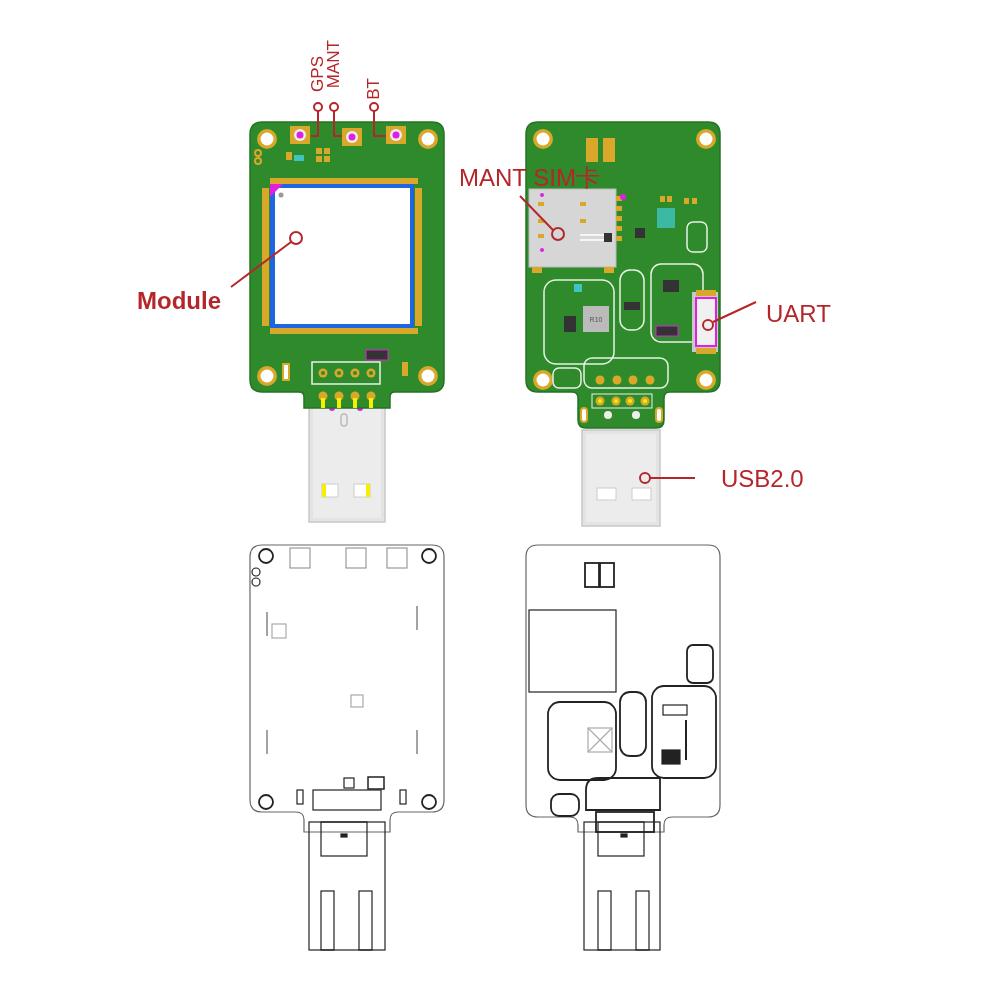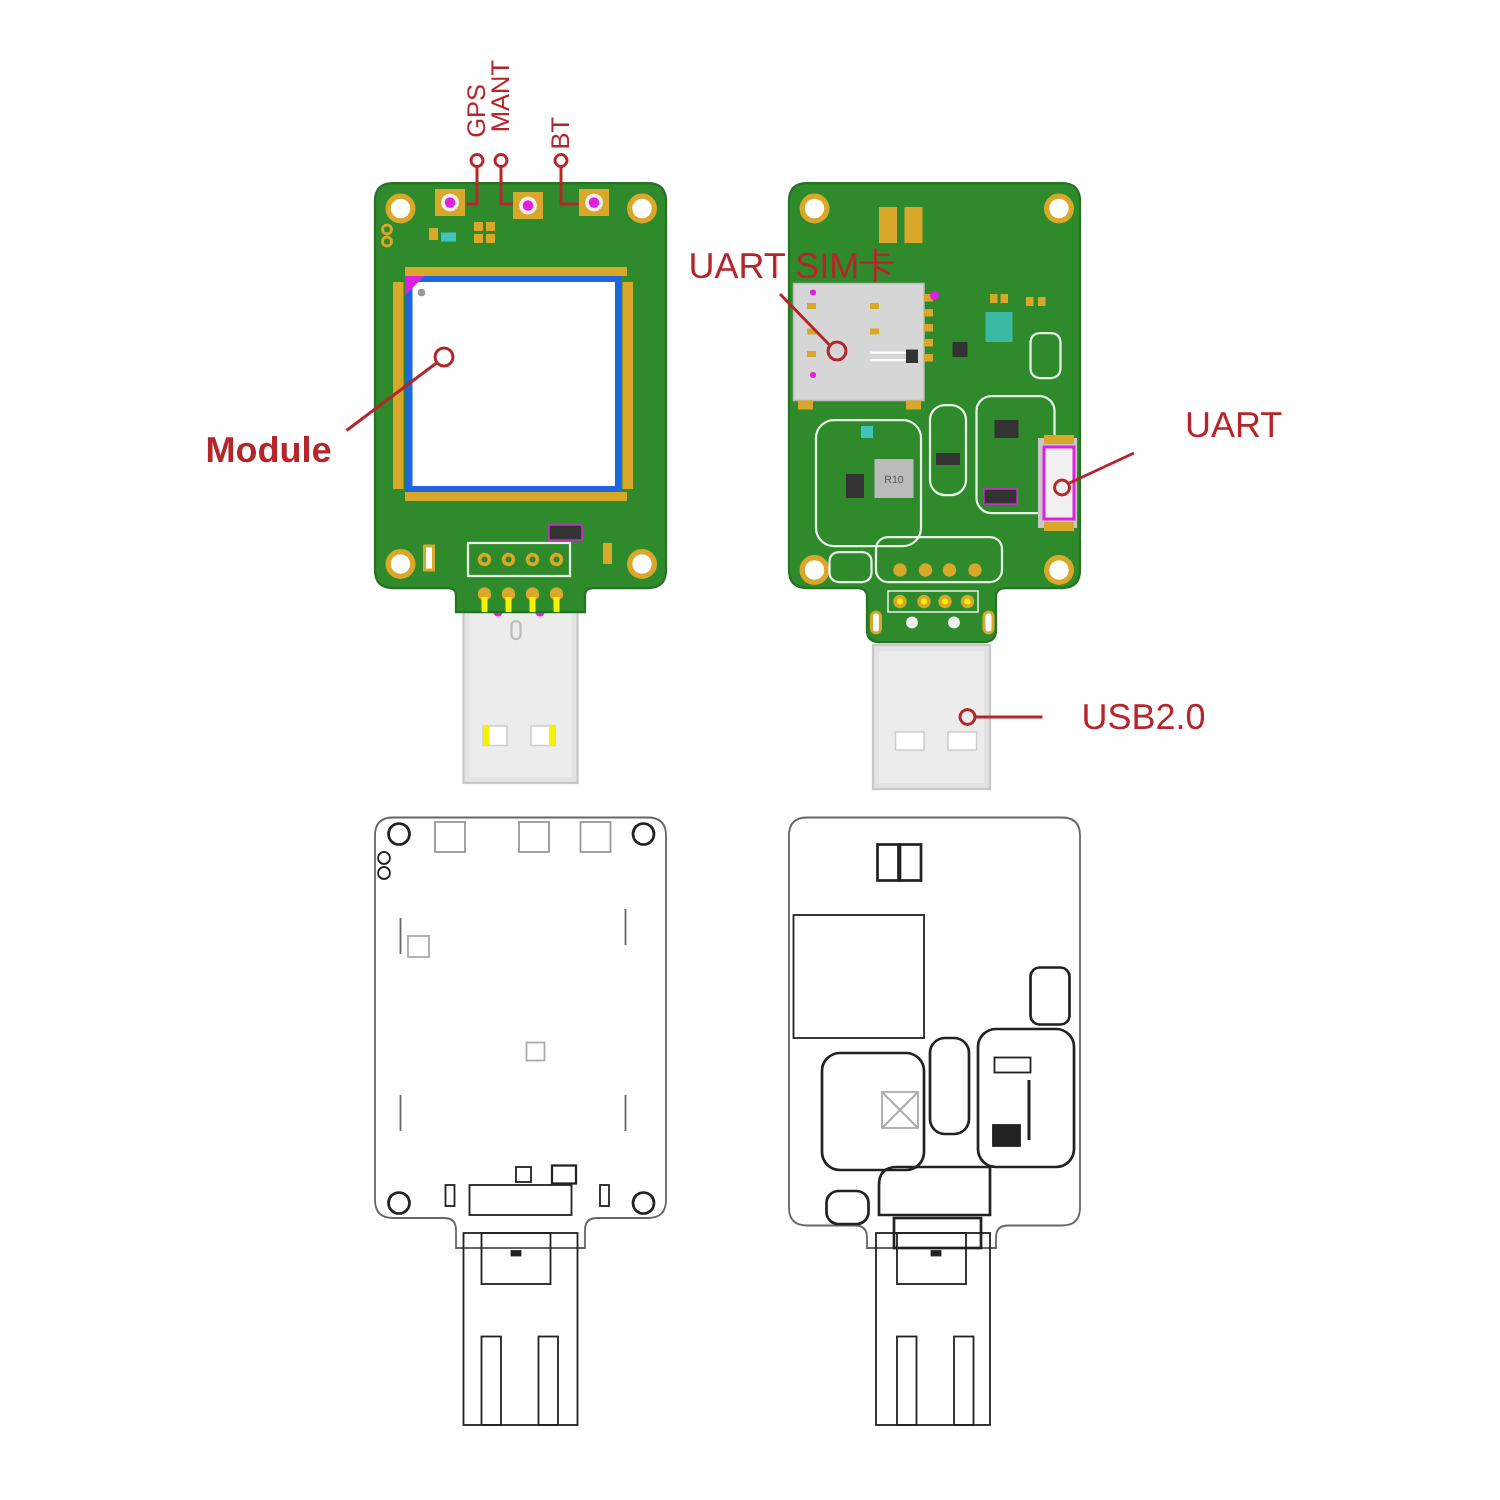--- a/index.html
+++ b/index.html
@@ -283,15 +283,15 @@
 
     <circle cx="645" cy="478" r="5"></circle>
       <path d="M650 478 H695"></path>
   </g>
 </svg>
 
 <div class="callout callout-small vert" style="left:309px; top:56px;">GPS</div>
 <div class="callout callout-small vert" style="left:325px; top:40px;">MANT</div>
 <div class="callout callout-small vert" style="left:365px; top:78px;">BT</div>
 <div class="callout" style="left:137px; top:289px;font-weight:bold;">Module</div>
-<div class="callout" style="left:459px; top:166px;">UART SIM卡</div>
-<div class="callout" style="left:766px; top:272px;margin-left:24px;">UART</div>
+<div class="callout" style="left:459px; top:166px;">MANT SIM卡</div>
+<div class="callout" style="left:766px; top:302px;">UART</div>
 <div class="callout" style="left:721px; top:467px;">USB2.0</div>
 
 </body></html>

